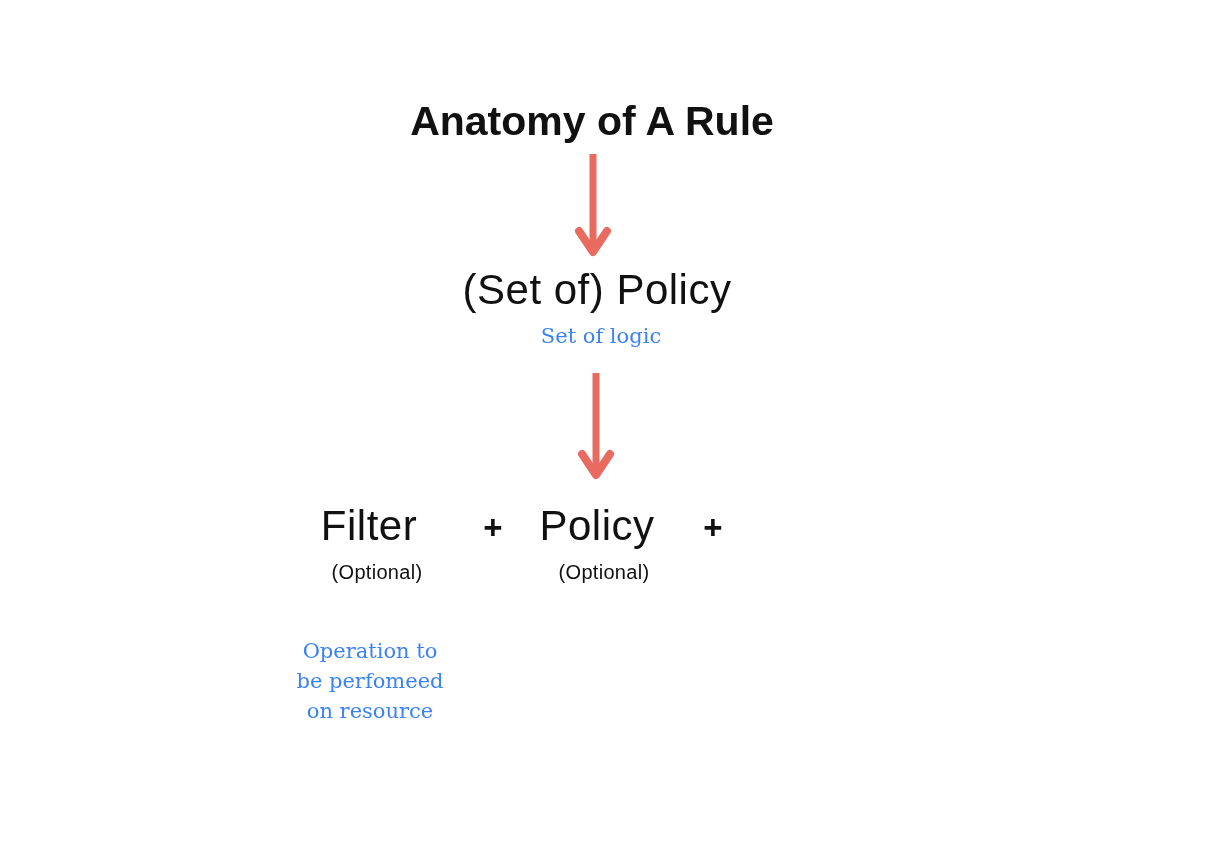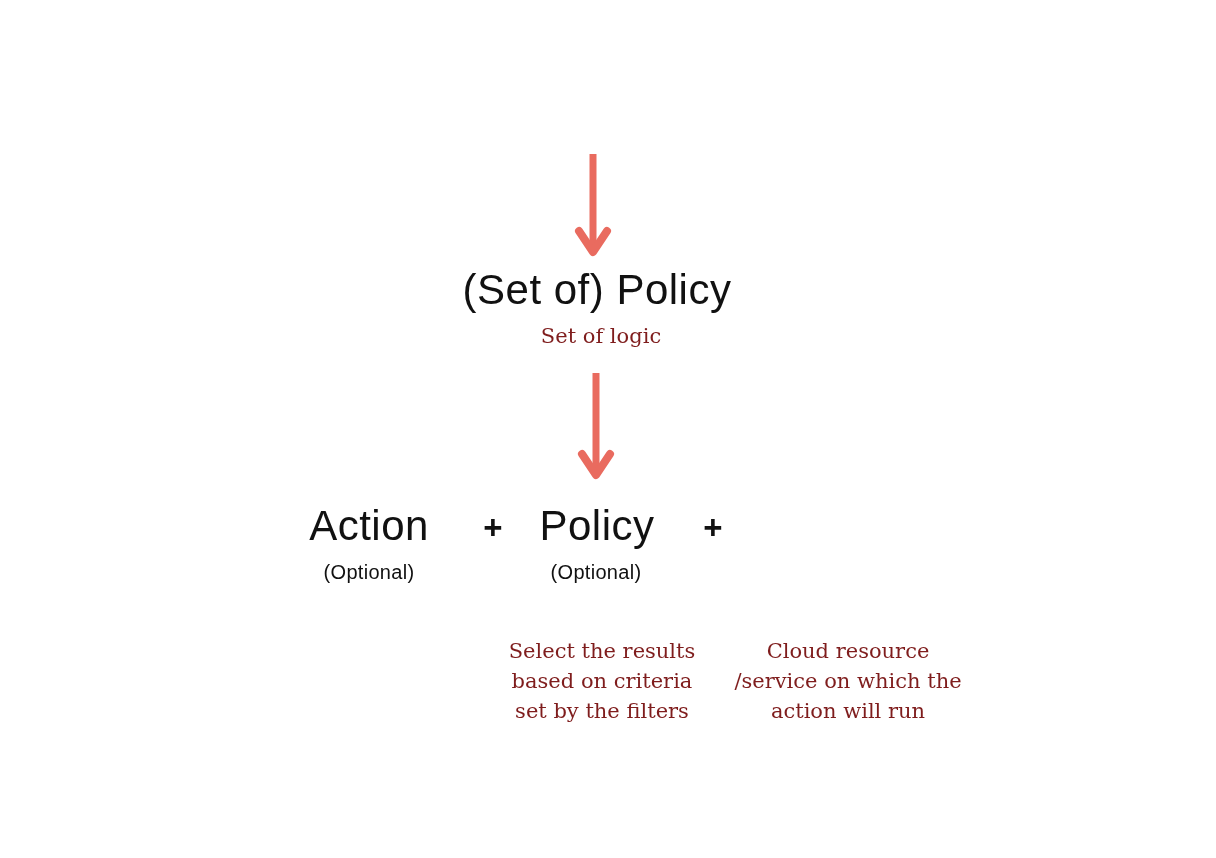--- a/index.html
+++ b/index.html
@@ -29,21 +29,21 @@
   .policy-label {
     top: 267px; left: 597px;
     font-size: 42px;
     font-weight: 300;
     letter-spacing: 0.5px;
     line-height: 1.1;
     text-align: center;
   }
   .serif {
     font-family: "DejaVu Serif", "Liberation Serif", serif;
-    color: #7f1d1d;
+    color: #3b82f6;
   }
   .policy-subtitle {
     top: 324px; left: 601px;
     font-size: 21px;
     line-height: 1.2;
   }
   .arrow { position: absolute; }
   .arrow line, .arrow polyline { stroke: var(--arrow-color); fill: none; }
   .arrow line { stroke-width: 7; }
   .arrow polyline { stroke-width: 8; stroke-linecap: round; stroke-linejoin: round; }
@@ -59,64 +59,63 @@
     font-size: 33px;
     font-weight: 700;
     line-height: 1;
   }
   .optional {
     top: 560px;
     font-size: 20px;
     font-weight: 300;
     letter-spacing: 0.3px;
     line-height: 1.2;
+    margin-left: 8px;
   }
   .desc {
     top: 636px;
     font-size: 21px;
     line-height: 30px;
     text-align: center;
     white-space: pre-line;
   }
 </style>
 </head>
 <body>
 
 <div class="canvas">
 
+  <div class="abs diagram-title">Anatomy of A Rule</div>
 
   <svg class="arrow" style="left:568px; top:150px" width="50" height="110" viewBox="0 0 50 110" aria-hidden="true">
     <line x1="25" y1="4" x2="25" y2="98"></line>
     <polyline points="11,81 25,102 39,81"></polyline>
   </svg>
 
   <div class="abs policy-label">(Set of) Policy</div>
 
   <div class="abs serif policy-subtitle">Set of logic</div>
 
   <svg class="arrow" style="left:571px; top:371px" width="50" height="112" viewBox="0 0 50 112" aria-hidden="true">
     <line x1="25" y1="2" x2="25" y2="100"></line>
     <polyline points="11,83 25,104 39,83"></polyline>
   </svg>
 
-  <div class="abs word" style="left:369px">Action</div>
+  <div class="abs word" style="left:369px">Filter</div>
 
   <div class="abs plus" style="left:493px">+</div>
 
   <div class="abs word" style="left:597px">Policy</div>
 
   <div class="abs plus" style="left:713px">+</div>
 
 
   <div class="abs optional" style="left:369px">(Optional)</div>
 
   <div class="abs optional" style="left:596px">(Optional)</div>
 
+  <div class="abs serif desc" style="left:370px">Operation to
+be perfomeed
+on resource</div>
 
-  <div class="abs serif desc" style="left:602px">Select the results
-based on criteria
-set by the filters</div>
 
-  <div class="abs serif desc" style="left:848px">Cloud resource
-/service on which the
-action will run</div>
 
 </div>
 
 </body></html>

